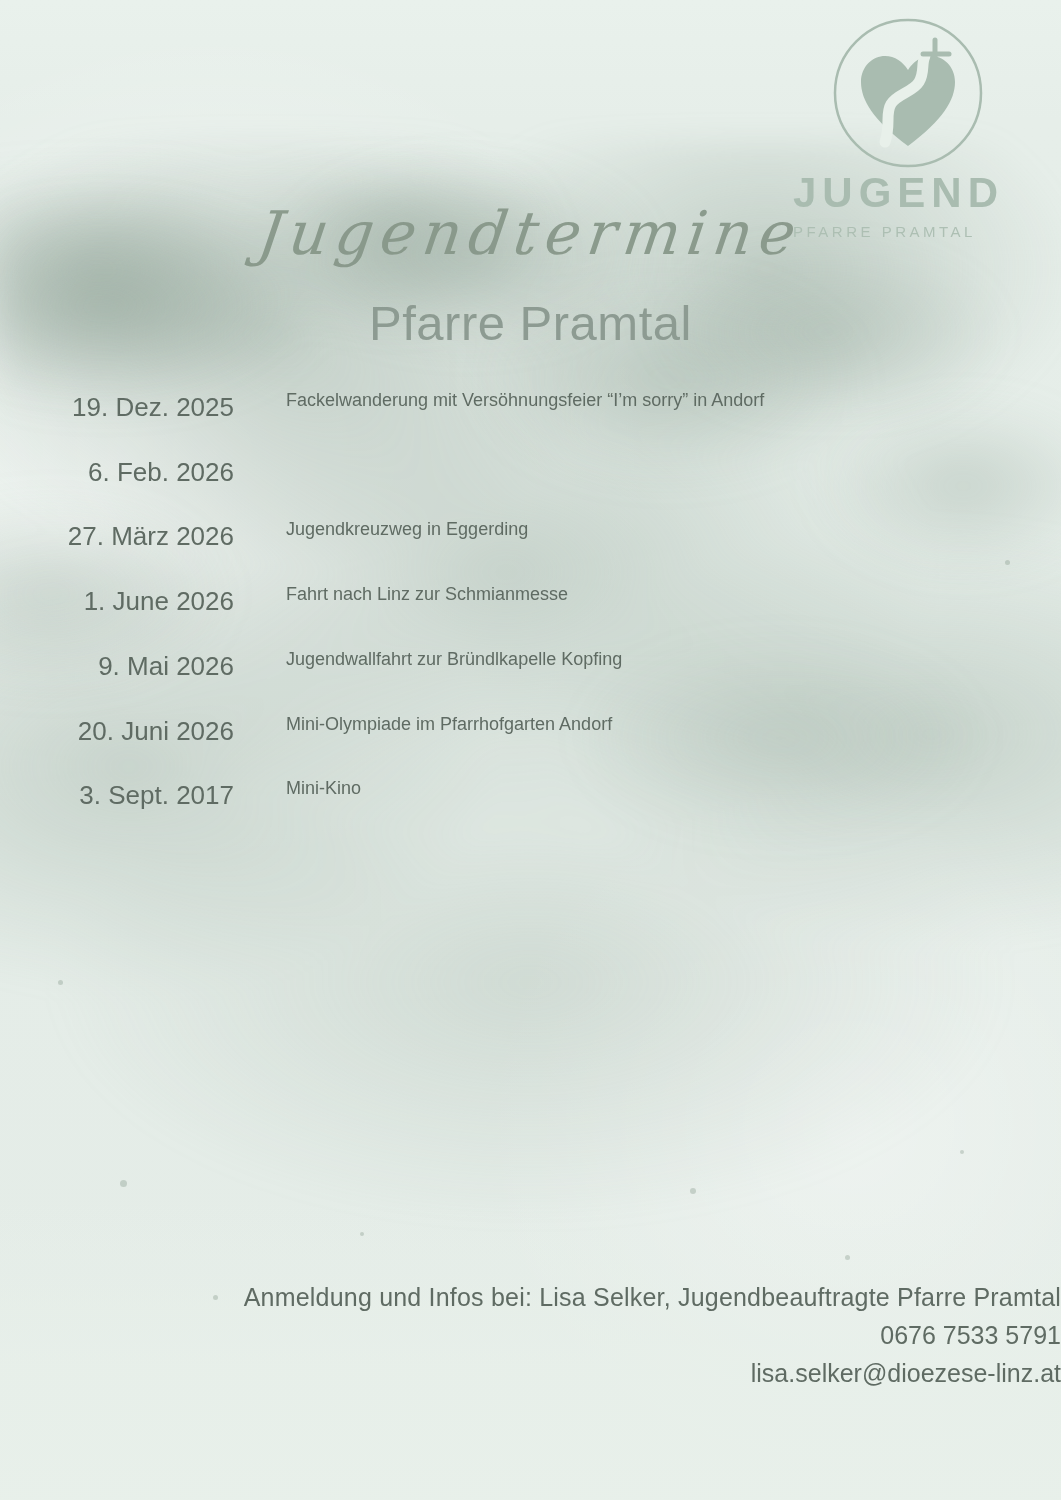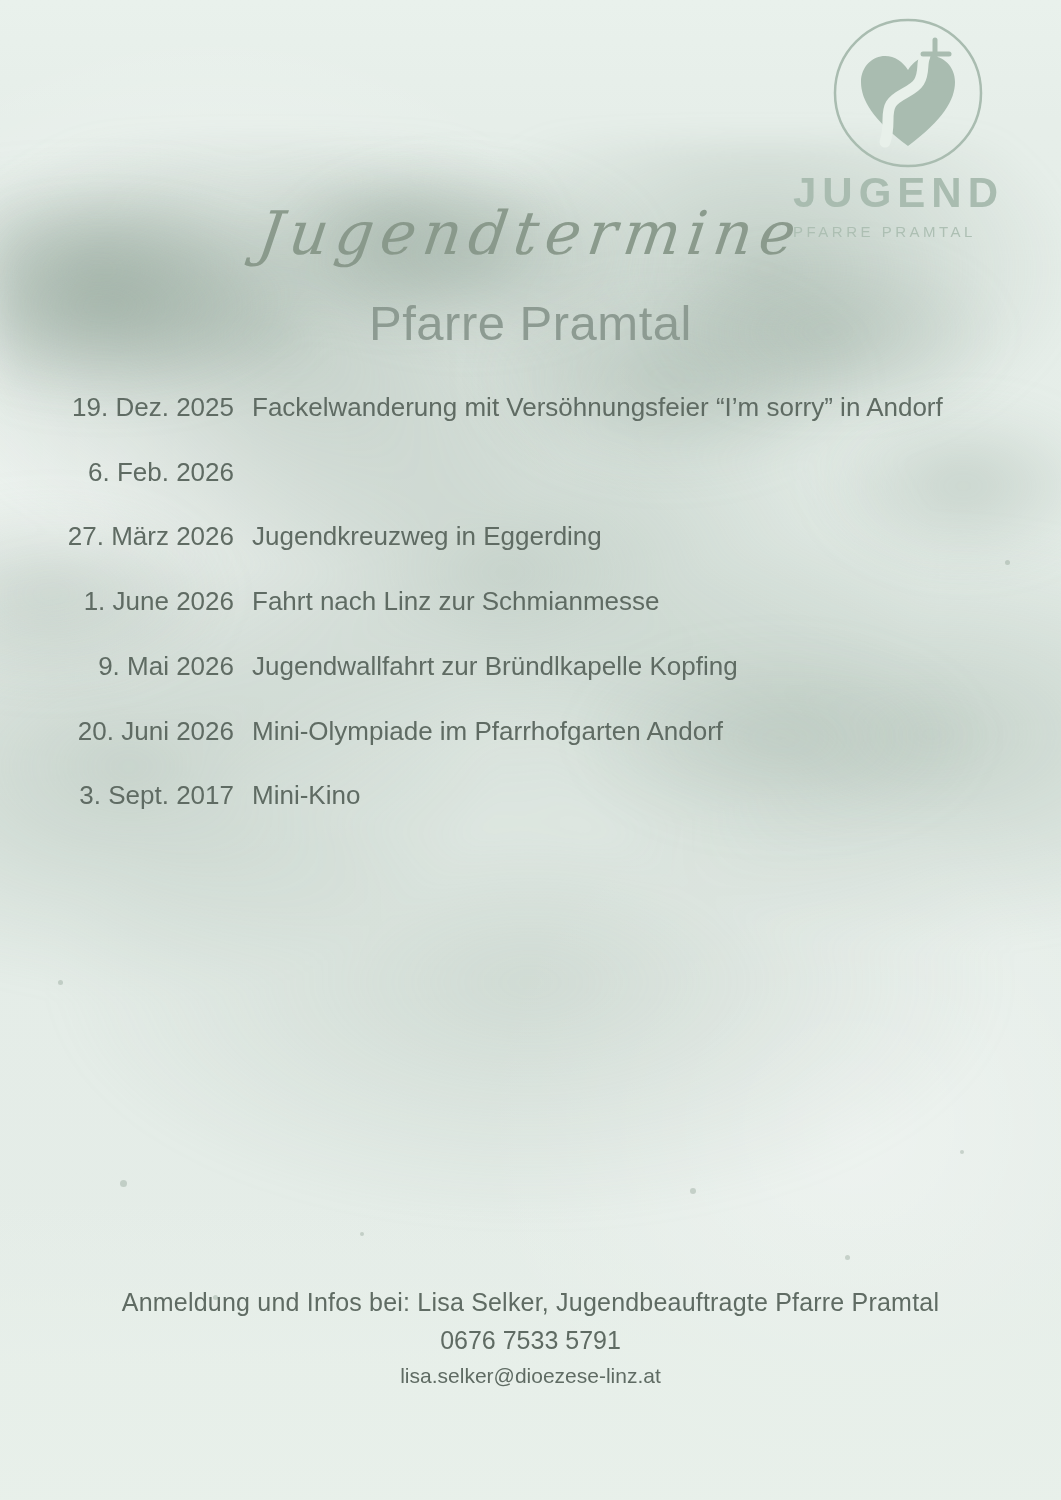--- a/index.html
+++ b/index.html
@@ -134,52 +134,53 @@
   .schedule {
     position: absolute;
     top: 385px;
     left: 0;
     width: 1061px;
   }
   .row {
     display: flex;
     align-items: flex-start;
     margin-bottom: 20px;
+    gap: 34px;
   }
   .row-date {
     width: 252px;
     flex: 0 0 252px;
     text-align: right;
     padding-right: 18px;
     box-sizing: border-box;
     font-size: 26px;
     color: #5f6b63;
     line-height: 1.72;
     white-space: nowrap;
   }
   .row-text {
     flex: 1 1 auto;
     padding-right: 42px;
-    font-size: 26px;
+    font-size: 18px;
     color: #5f6b63;
     line-height: 1.72;
   }
 
   
   .footer {
     position: absolute;
     left: 0;
     bottom: 112px;
     width: 1061px;
-    text-align: center;
+    text-align: right;
     color: #5f6b63;
   }
   .footer-line-1 { font-size: 25px; letter-spacing: 0.2px; }
   .footer-line-2 { font-size: 25px; margin-top: 9px; }
-  .footer-line-3 { font-size: 21px; margin-top: 9px; }
+  .footer-line-3 { font-size: 25px; margin-top: 9px; }
 </style>
 </head>
 <body>
 
 <div class="poster">
 
   <div class="wash wash-1"></div>
   <div class="wash wash-2"></div>
   <div class="wash wash-3"></div>
   <div class="wash wash-bottom"></div>

